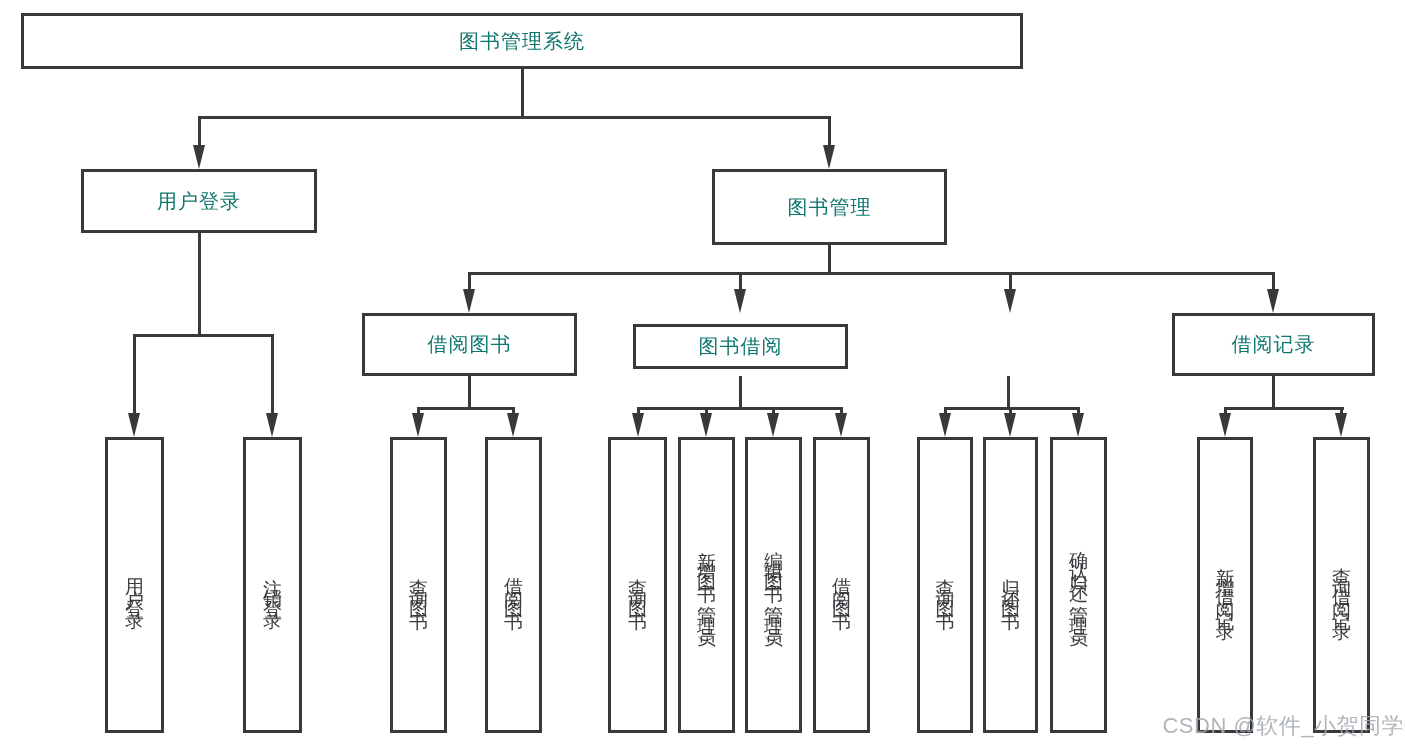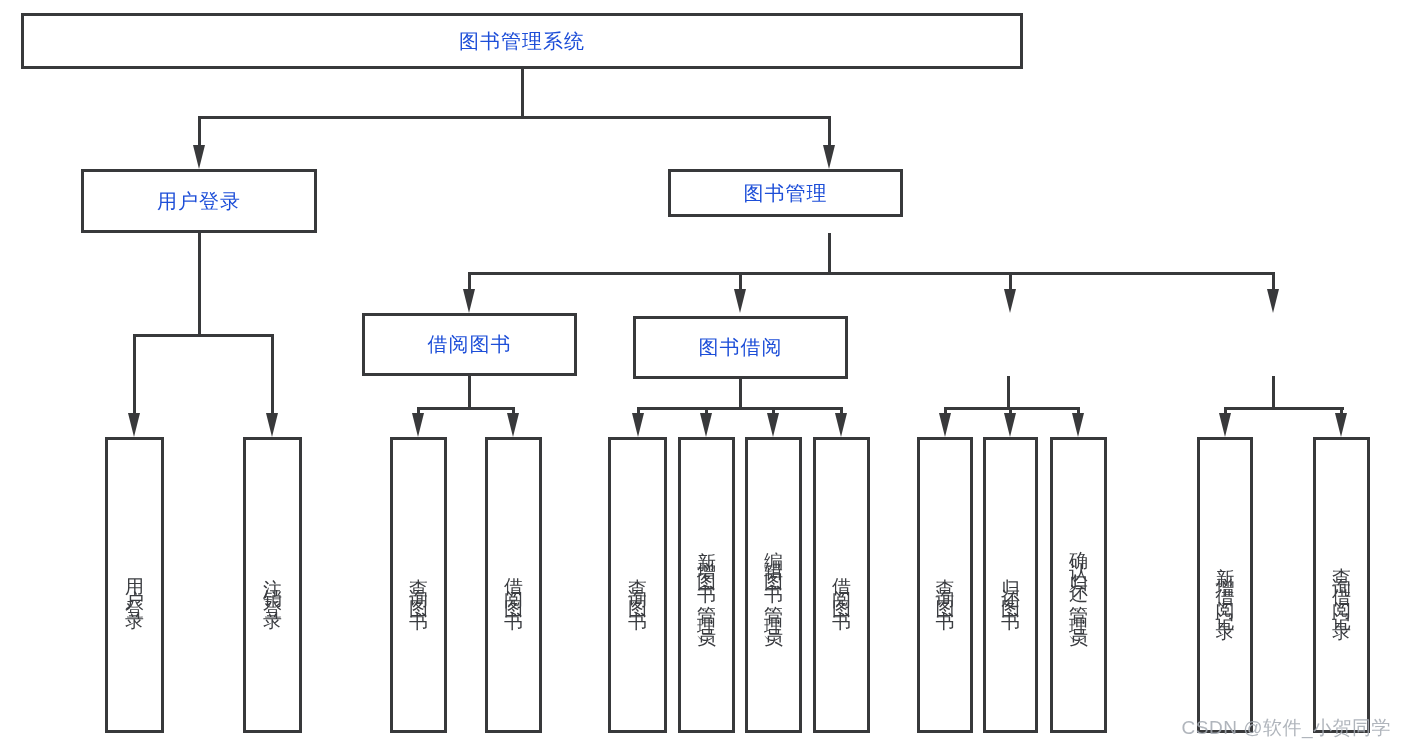--- a/index.html
+++ b/index.html
@@ -9,27 +9,27 @@
   }
   
   .ln{position:absolute;background:#38393b;display:block;}
   
   .ah{position:absolute;width:0;height:0;display:block;
       border-left:6.5px solid transparent;border-right:6.5px solid transparent;
       border-top:24px solid #38393b;}
   
   .hbox{position:absolute;box-sizing:border-box;background:#ffffff;border:3px solid #38393b;
         display:flex;align-items:center;justify-content:center;
-        font-size:20px;color:#1d4ed8;letter-spacing:1px;z-index:2;}
+        font-size:20px;color:#0f766e;letter-spacing:1px;z-index:2;}
   
   .vbox{position:absolute;box-sizing:border-box;background:#ffffff;border:3px solid #38393b;
         top:437px;height:296px;display:flex;align-items:center;justify-content:center;
         writing-mode:vertical-rl;text-orientation:mixed;
         font-size:19px;color:#3a3c40;letter-spacing:11px;z-index:2;}
-  .watermark{position:absolute;right:14px;bottom:6px;font-size:19px;letter-spacing:0.5px;
+  .watermark{position:absolute;right:1px;bottom:6px;font-size:22px;letter-spacing:0.5px;
         color:rgba(165,171,179,0.88);z-index:5;white-space:nowrap;}
 </style>
 </head>
 <body>
 
 <div class="canvas">
 
   <i class="ln" style="left:520.5px;top:69px;width:3px;height:48px"></i>
   <i class="ln" style="left:197.5px;top:115.5px;width:633px;height:3px"></i>
   <i class="ln" style="left:197.5px;top:117px;width:3px;height:29px"></i>
@@ -85,24 +85,25 @@
   <i class="ln" style="left:1272px;top:376px;width:3px;height:32px"></i>
   <i class="ln" style="left:1223.5px;top:406.5px;width:120px;height:3px"></i>
   <i class="ln" style="left:1223.5px;top:408px;width:3px;height:6px"></i>
   <i class="ln" style="left:1340px;top:408px;width:3px;height:6px"></i>
   <i class="ah" style="left:1218.5px;top:413px"></i>
   <i class="ah" style="left:1335px;top:413px"></i>
 
   <div class="hbox" style="left:21px;top:13px;width:1002px;height:56px">图书管理系统</div>
 
   <div class="hbox" style="left:81px;top:169px;width:236px;height:64px">用户登录</div>
-  <div class="hbox" style="left:668px;top:169px;width:235px;height:48px">图书管理</div>
+  <div class="hbox" style="left:712px;top:169px;width:235px;height:76px">图书管理</div>
 
   <div class="hbox" style="left:362px;top:313px;width:215px;height:63px">借阅图书</div>
-  <div class="hbox" style="left:633px;top:316px;width:215px;height:63px">图书借阅</div>
+  <div class="hbox" style="left:633px;top:324px;width:215px;height:45px">图书借阅</div>
+  <div class="hbox" style="left:1172px;top:313px;width:203px;height:63px">借阅记录</div>
 
   <div class="vbox" style="left:105px;width:59px">用户登录</div>
   <div class="vbox" style="left:243px;width:59px">注销登录</div>
 
   <div class="vbox" style="left:390px;width:57px">查询图书</div>
   <div class="vbox" style="left:485px;width:57px">借阅图书</div>
 
   <div class="vbox" style="left:608px;width:59px">查询图书</div>
   <div class="vbox" style="left:678px;width:57px">新增图书（管理员）</div>
   <div class="vbox" style="left:745px;width:57px">编辑图书（管理员）</div>

